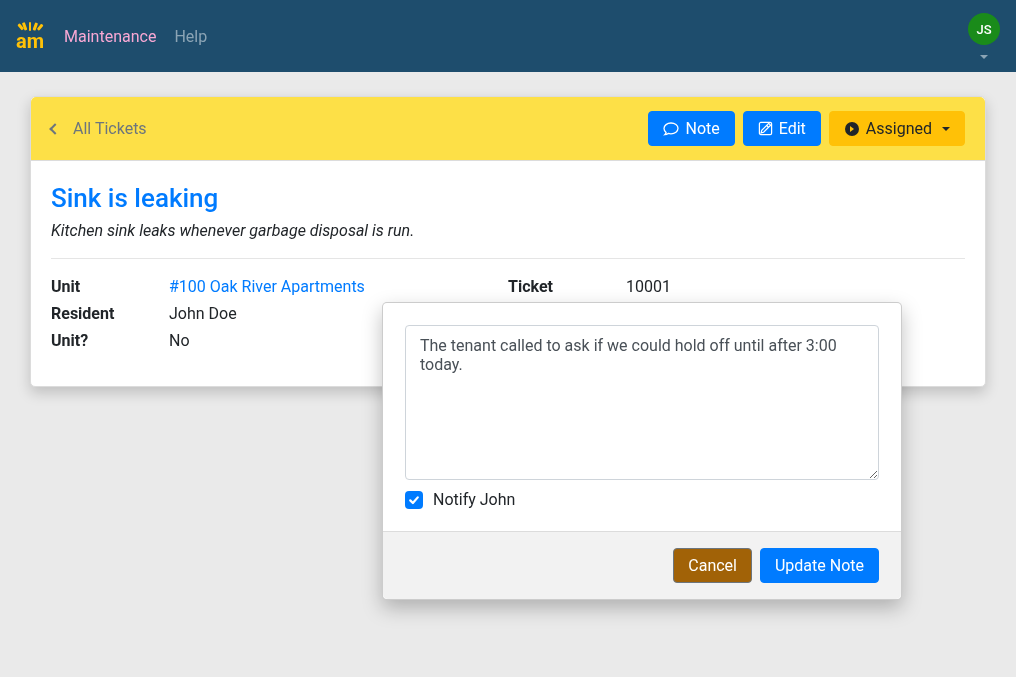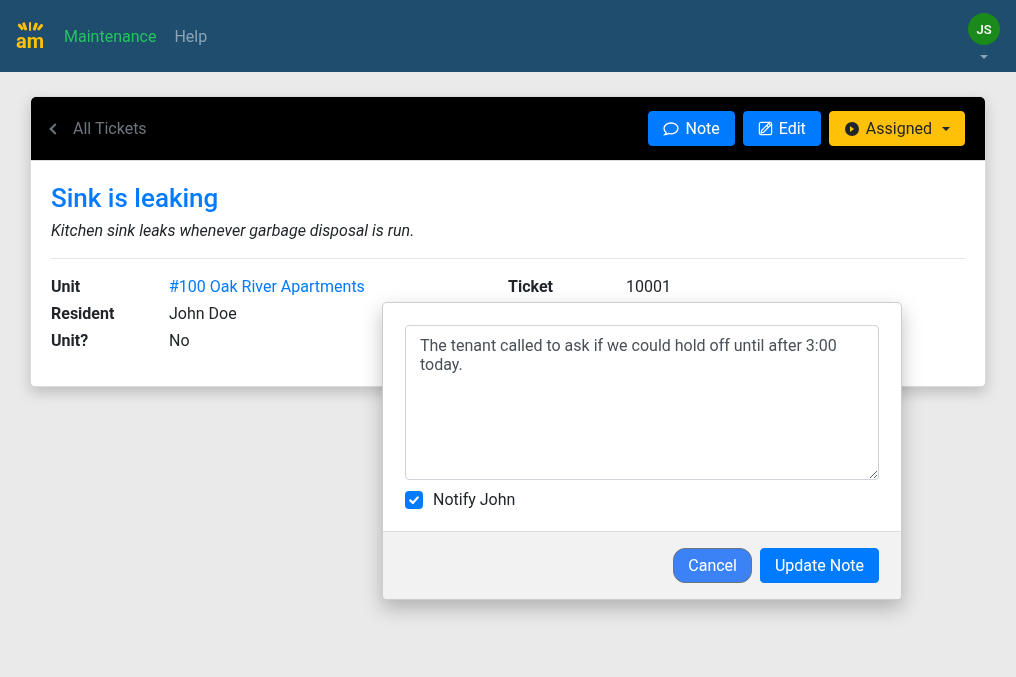--- a/index.html
+++ b/index.html
@@ -44,21 +44,21 @@
     .logo-ray:nth-child(4) { transform: rotate(20deg) translateY(0.5px); }
     .logo-ray:nth-child(5) { transform: rotate(40deg) translateY(2px); height: 7px;}
     .logo-text {
       color: #ffc107;
       font-weight: 700;
       font-size: 20px;
       line-height: 1;
       margin-top: 2px;
     }
     .nav-links { display: flex; gap: 18px; }
-    .nav-link-active { color: #22c55e; font-size: 16px; }
+    .nav-link-active { color: #f9a8d4; font-size: 16px; }
     .nav-link { color: #8ba4b5; font-size: 16px; }
     .navbar-right { display: flex; align-items: center; gap: 10px; flex-direction: column; }
     .avatar {
       width: 32px; height: 32px;
       background: #1a8b1a;
       color: #fff;
       border-radius: 50%;
       display: flex;
       align-items: center;
       justify-content: center;
@@ -72,21 +72,21 @@
       border-top: 4px solid #8ba4b5;
     }
     .container { padding: 24px 30px; position: relative; }
     .card {
       background: #fff;
       border: 1px solid #dcdcdc;
       border-radius: 5px;
       box-shadow: 0 6px 14px rgba(0,0,0,0.18);
     }
     .card-header {
-      background: #000000;
+      background: #fde047;
       border-bottom: 1px solid #dcdcdc;
       padding: 14px 20px;
       display: flex;
       align-items: center;
       justify-content: space-between;
       border-radius: 5px 5px 0 0;
     }
     .back-link {
       display: flex;
       align-items: center;
@@ -107,21 +107,21 @@
       gap: 6px;
       padding: 7px 14px;
       border-radius: 4px;
       font-size: 16px;
       border: 1px solid transparent;
       cursor: pointer;
       font-family: inherit;
     }
     .btn-primary { background: #007bff; color: #fff; border-color: #007bff; }
     .btn-warning { background: #ffc107; color: #212529; border-color: #ffc107; }
-    .btn-secondary { background: #3b82f6; color: #fff; border-color: #6c757d; border-radius: 12px; }
+    .btn-secondary { background: #a16207; color: #fff; border-color: #6c757d; }
     .icon-svg { display: inline-block; }
     .caret-down-dark {
       width: 0; height: 0;
       border-left: 4px solid transparent;
       border-right: 4px solid transparent;
       border-top: 4px solid #212529;
       margin-left: 4px;
     }
     .card-body { padding: 22px 20px 28px 20px; }
     .ticket-title {

